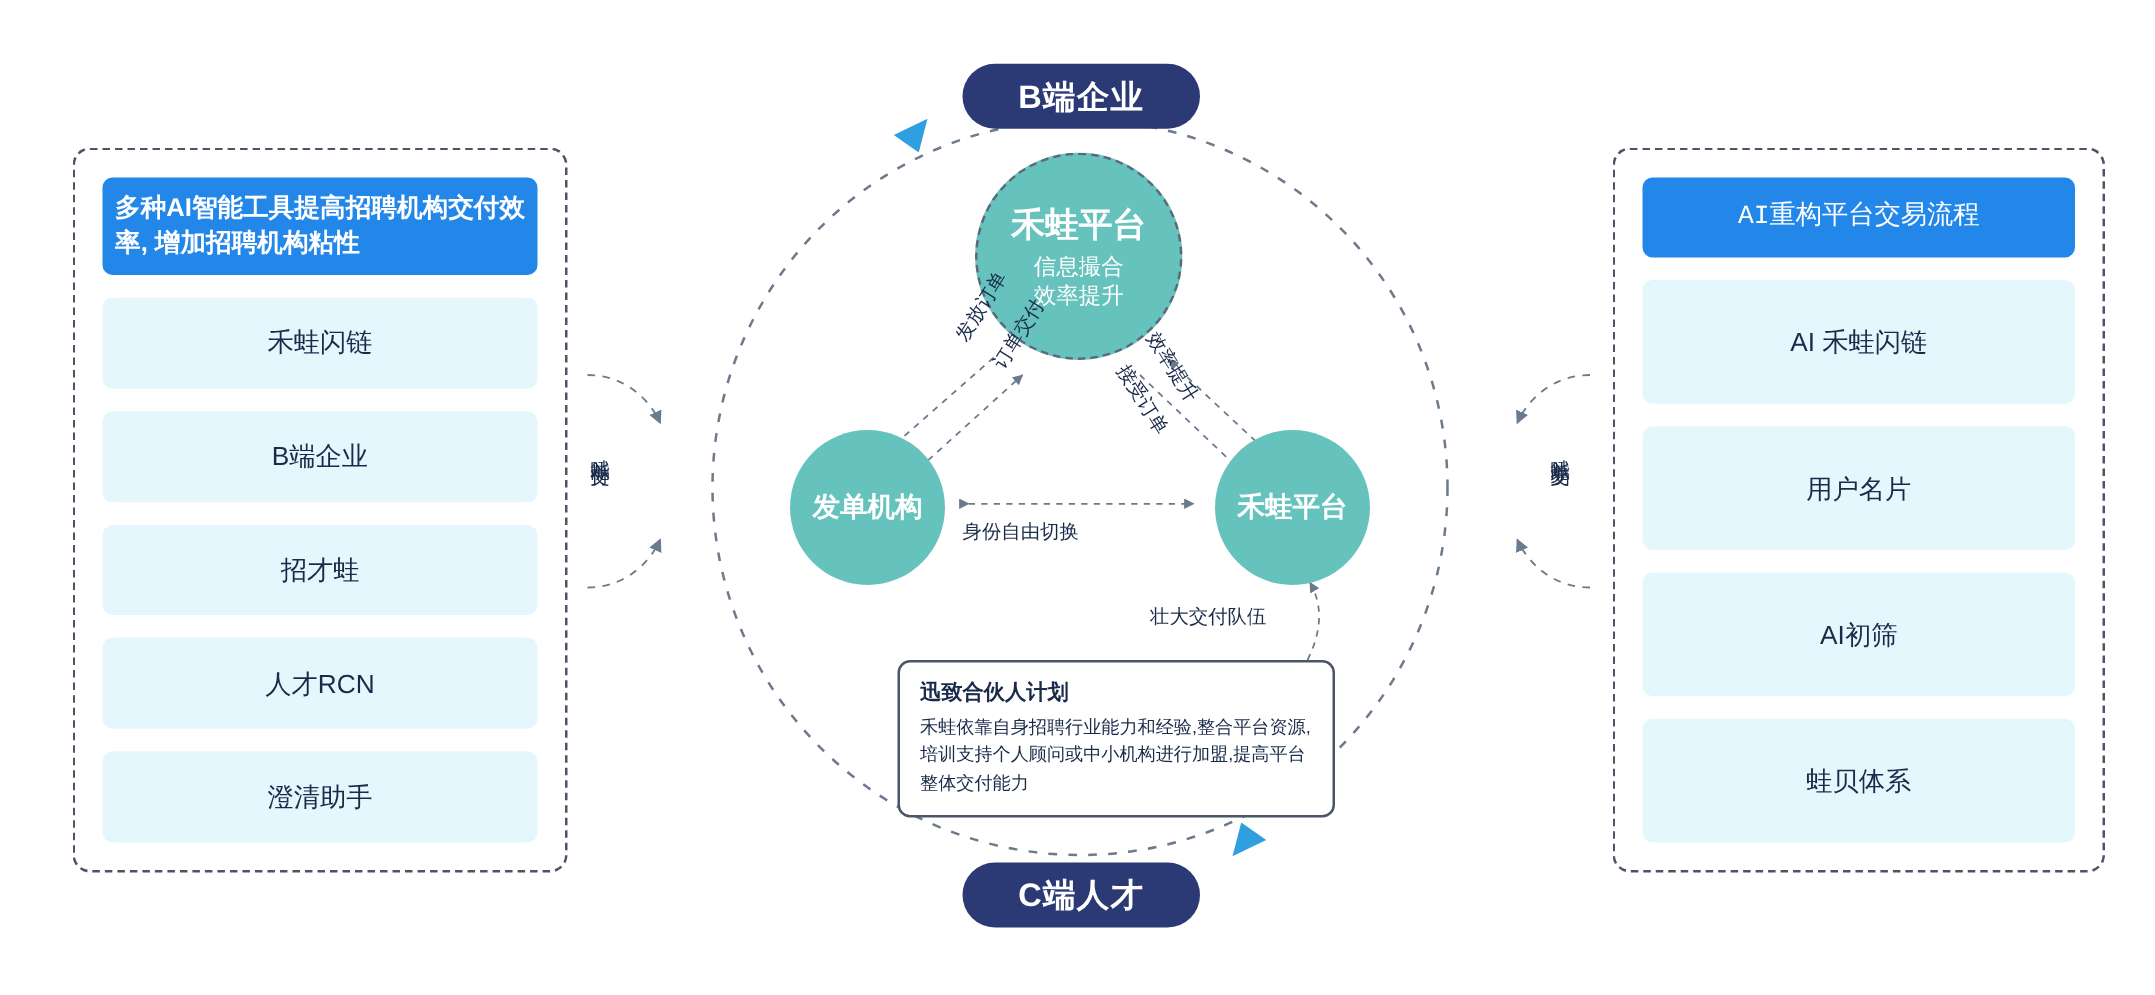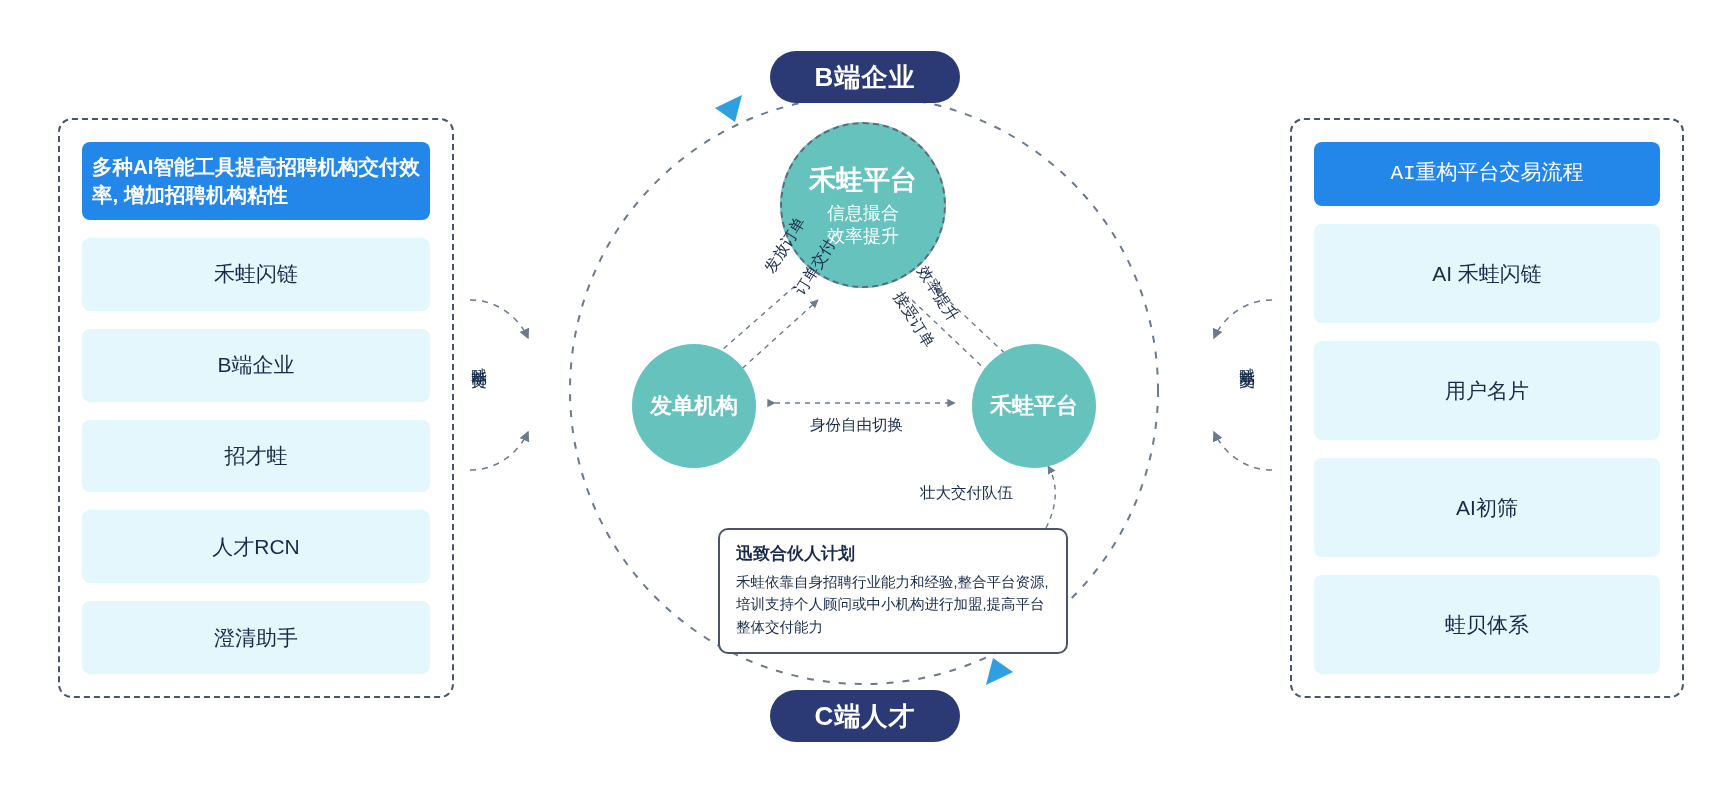--- a/index.html
+++ b/index.html
@@ -274,21 +274,21 @@
   <div class="circle receiver">
     <div class="c-title">禾蛙平台</div>
   </div>
 
   <div class="lbl rot-l" style="left:760px; top:266px;">发放订单</div>
   <div class="lbl rot-l" style="left:790px; top:288px;">订单交付</div>
 
   <div class="lbl rot-r" style="left:930px; top:262px;">效率提升</div>
   <div class="lbl rot-r" style="left:906px; top:288px;">接受订单</div>
 
-  <div class="lbl" style="left:810px; top:415px;">身份自由切换</div>
+  <div class="lbl" style="left:770px; top:415px;">身份自由切换</div>
 
   <div class="lbl" style="left:920px; top:483px;">壮大交付队伍</div>
 
   <div class="lbl vert" style="left:468px; top:355px;">赋能交付</div>
   <div class="lbl vert" style="left:1236px; top:355px;">赋能交易</div>
 
   <div class="note">
     <div class="note-title">迅致合伙人计划</div>
     <div class="note-body">禾蛙依靠自身招聘行业能力和经验,整合平台资源,培训支持个人顾问或中小机构进行加盟,提高平台整体交付能力</div>
   </div>

